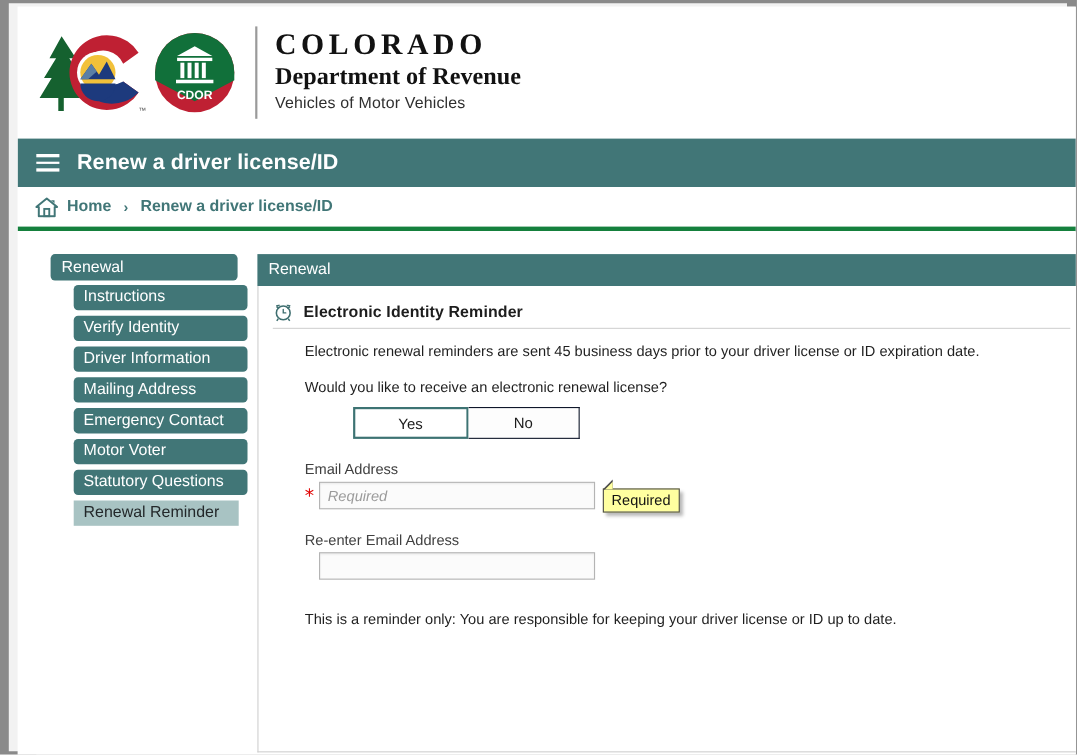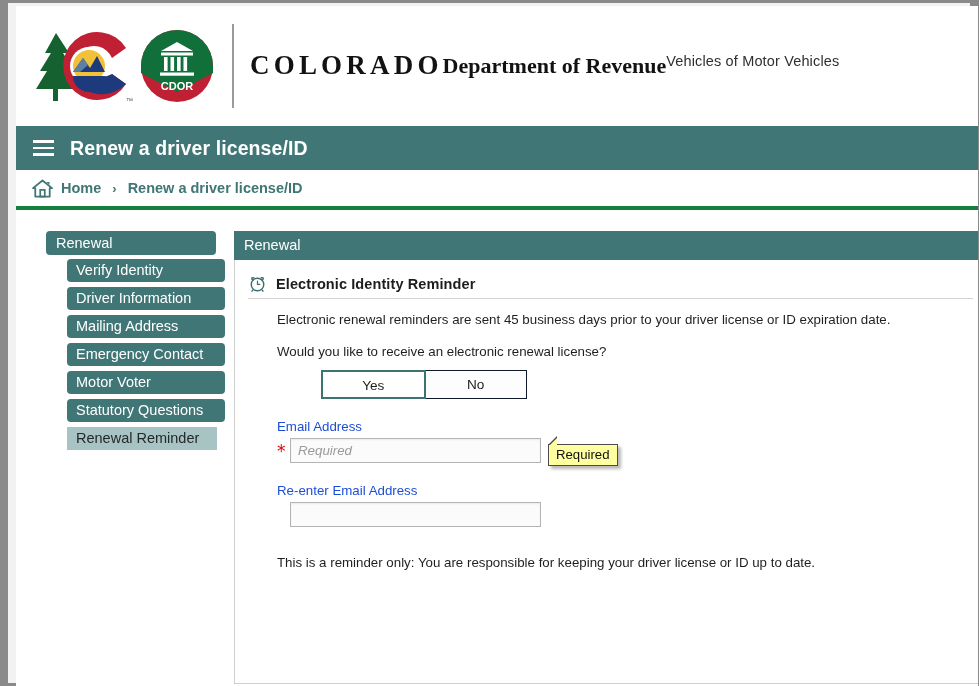--- a/index.html
+++ b/index.html
@@ -57,21 +57,21 @@
     gap: 0px;
   }
   .co-mark { width: 104px; height: 84px; display:block; }
   .cdor-mark { width: 74px; height: 74px; display:block; margin-left: 2px;}
   .brand-divider {
     width: 2px;
     height: 84px;
     background: #9a9a9a;
     margin: 0 16px 0 18px;
   }
-  .brand-text { display:flex; flex-direction: row; justify-content:center; }
+  .brand-text { display:flex; flex-direction: column; justify-content:center; }
   .brand-colorado {
     font-family: "Liberation Serif", serif;
     font-weight: bold;
     font-size: 27px;
     letter-spacing: 4.2px;
     color: #121212;
     line-height: 1.05;
   }
   .brand-dept {
     font-family: "Liberation Serif", serif;
@@ -291,21 +291,21 @@
     border: 2px solid #3d7373;
     font-weight: normal;
     background: #ffffff;
     margin-left: 44px;
   }
   .yn-btn.right { border-left: none; }
 
   .field-block { margin: 20px 0 0 29px; position: relative; }
   .field-label {
     font-size: 13.3px;
-    color: #1d4ed8;
+    color: #404040;
     margin-bottom: 4px;
     display: block;
   }
   .input-row { display:flex; align-items: center; }
   .req-star {
     color: #e00000;
     font-size: 17px;
     line-height: 1;
     width: 12px;
     margin-right: 1px;
@@ -438,20 +438,21 @@
       <a class="crumb-link" href="#">Home</a>
       <span class="crumb-sep">›</span>
       <span class="crumb-current">Renew a driver license/ID</span>
     </div>
 
     <div class="body-area">
 
       <nav class="sidebar">
         <div class="nav-root">Renewal</div>
         <div class="nav-children">
+          <div class="nav-item">Instructions</div>
           <div class="nav-item">Verify Identity</div>
           <div class="nav-item">Driver Information</div>
           <div class="nav-item">Mailing Address</div>
           <div class="nav-item">Emergency Contact</div>
           <div class="nav-item">Motor Voter</div>
           <div class="nav-item">Statutory Questions</div>
           <div class="nav-item active">Renewal Reminder</div>
         </div>
       </nav>
 

